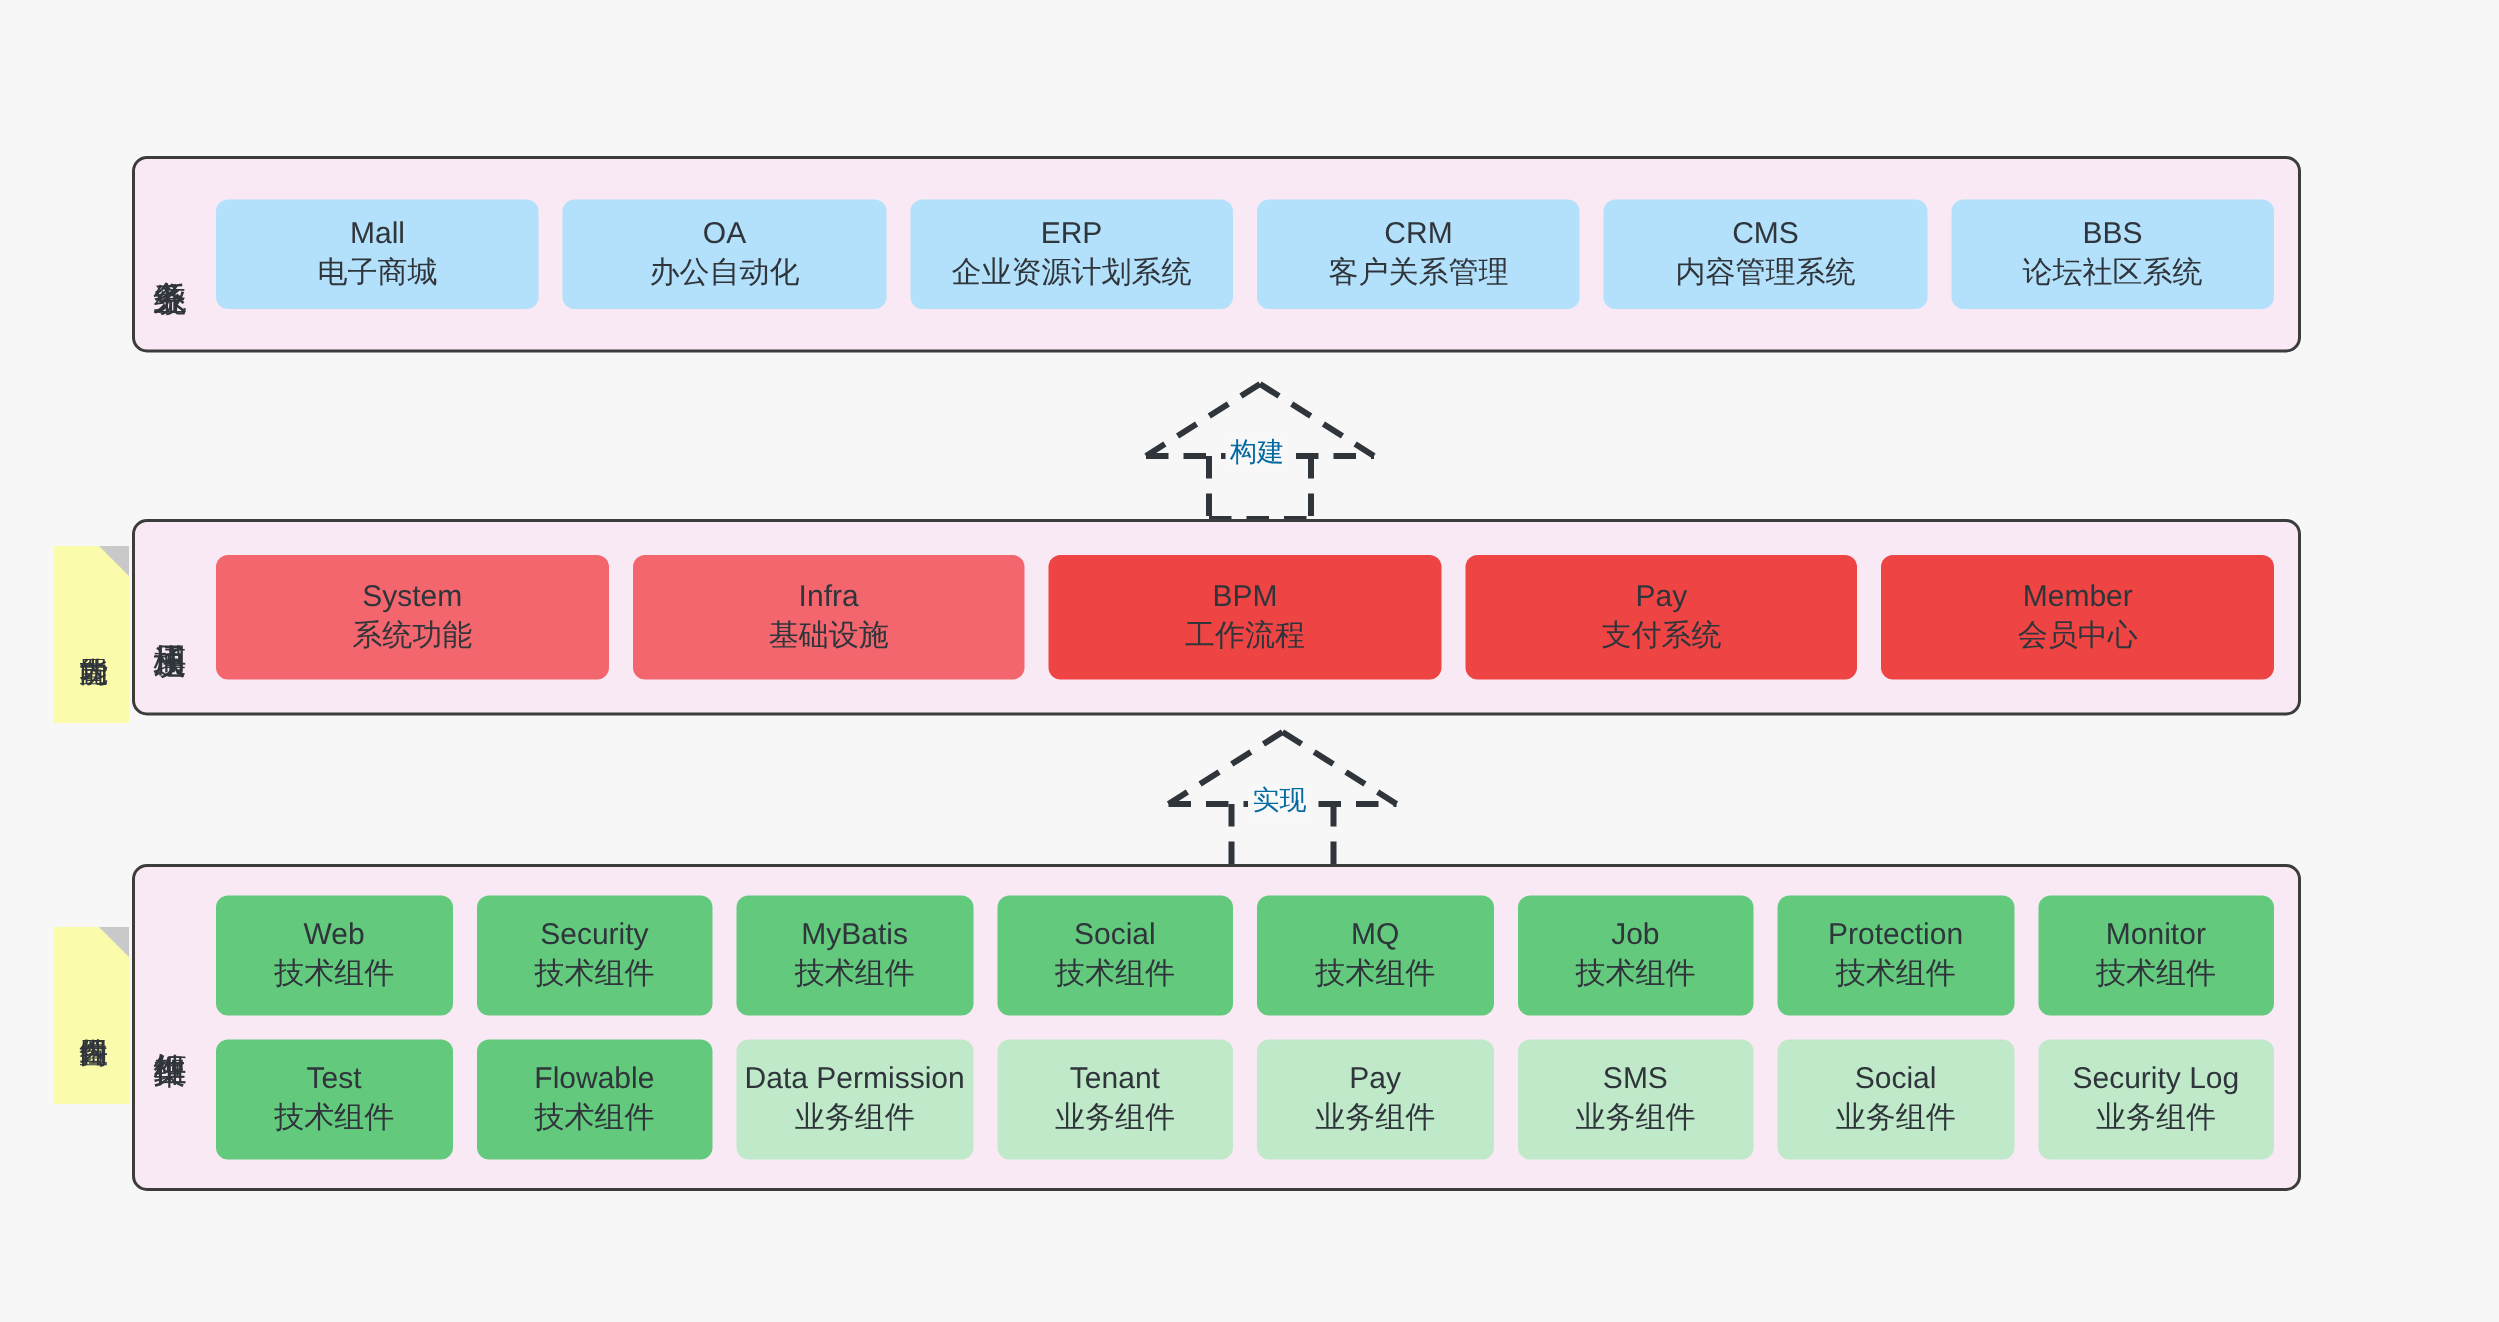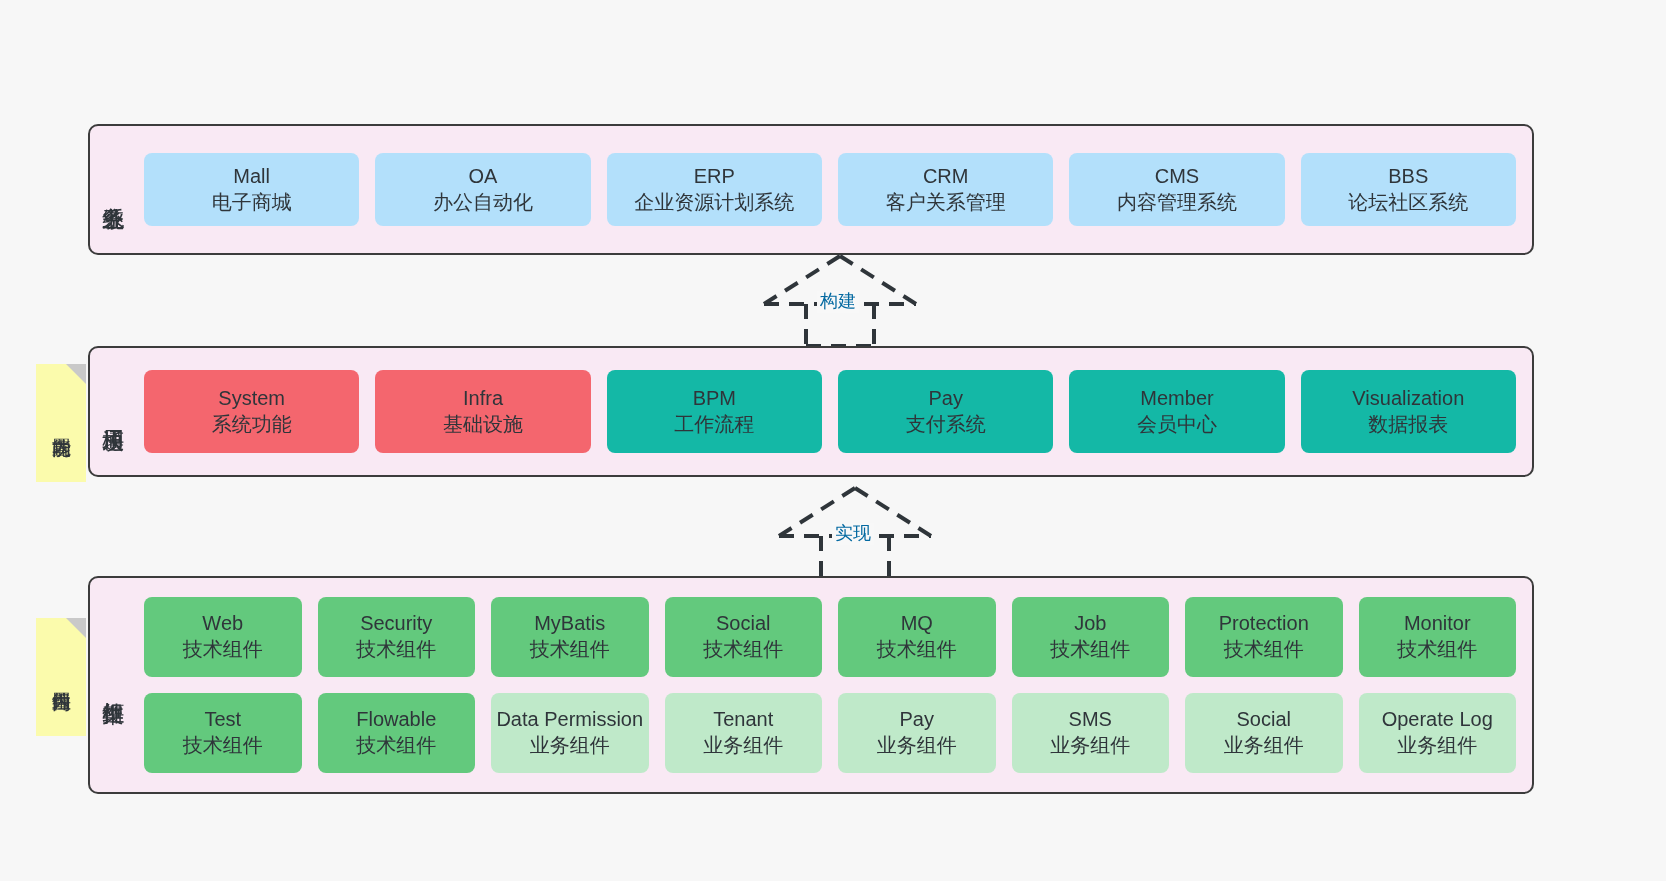--- a/index.html
+++ b/index.html
@@ -64,26 +64,26 @@
     color:#2f353a;
     box-sizing:border-box;
     padding:6px 4px;
   }
   .card .l1{display:block;}
   .card .l2{display:block;}
 
   
   .c-blue{background:#b3e0fb;}
   .c-red{background:#f4666e;}
-  .c-pink{background:#14b8a6;}
+  .c-pink{background:#ef4444;}
   .c-green{background:#63c97d;text-align:right;}
   .c-lgreen{background:#bfe9c9;}
 
   
-  #layer-business{left:88px;top:124px;width:1446px;height:131px;}
+  #layer-business{left:88px;top:104px;width:1446px;height:131px;}
   #layer-business .card-row{height:73px;}
 
   #layer-modules{left:88px;top:346px;width:1446px;height:131px;}
   #layer-modules .card-row{height:83px;justify-content:flex-end;}
 
   #layer-framework{left:88px;top:576px;width:1446px;height:218px;}
   #layer-framework .card-row{height:80px;}
 
   
   .note{
@@ -195,24 +195,20 @@
           <span class="l2">工作流程</span>
         </div>
         <div class="card c-pink">
           <span class="l1">Pay</span>
           <span class="l2">支付系统</span>
         </div>
         <div class="card c-pink">
           <span class="l1">Member</span>
           <span class="l2">会员中心</span>
         </div>
-        <div class="card c-pink">
-          <span class="l1">Visualization</span>
-          <span class="l2">数据报表</span>
-        </div>
       </div>
     </div>
   </div>
 
   <div class="arrow" id="arrow-impl">
     <svg width="190" height="96" viewBox="0 0 190 96">
       <path d="M95 4 L171 52" stroke="#2f353a" stroke-width="4" fill="none" stroke-dasharray="15 10"></path>
       <path d="M95 4 L19 52" stroke="#2f353a" stroke-width="4" fill="none" stroke-dasharray="15 10"></path>
       <path d="M19 52 L171 52" stroke="#2f353a" stroke-width="4" fill="none" stroke-dasharray="15 10"></path>
       <path d="M61 52 L61 96" stroke="#2f353a" stroke-width="4" fill="none" stroke-dasharray="15 10"></path>
@@ -282,21 +278,21 @@
         </div>
         <div class="card c-lgreen">
           <span class="l1">SMS</span>
           <span class="l2">业务组件</span>
         </div>
         <div class="card c-lgreen">
           <span class="l1">Social</span>
           <span class="l2">业务组件</span>
         </div>
         <div class="card c-lgreen">
-          <span class="l1">Operate Log</span>
+          <span class="l1">Security Log</span>
           <span class="l2">业务组件</span>
         </div>
       </div>
     </div>
   </div>
 
   <div class="note" id="note-functions">
     <span>内置功能</span>
     <span class="fold"></span>
   </div>

